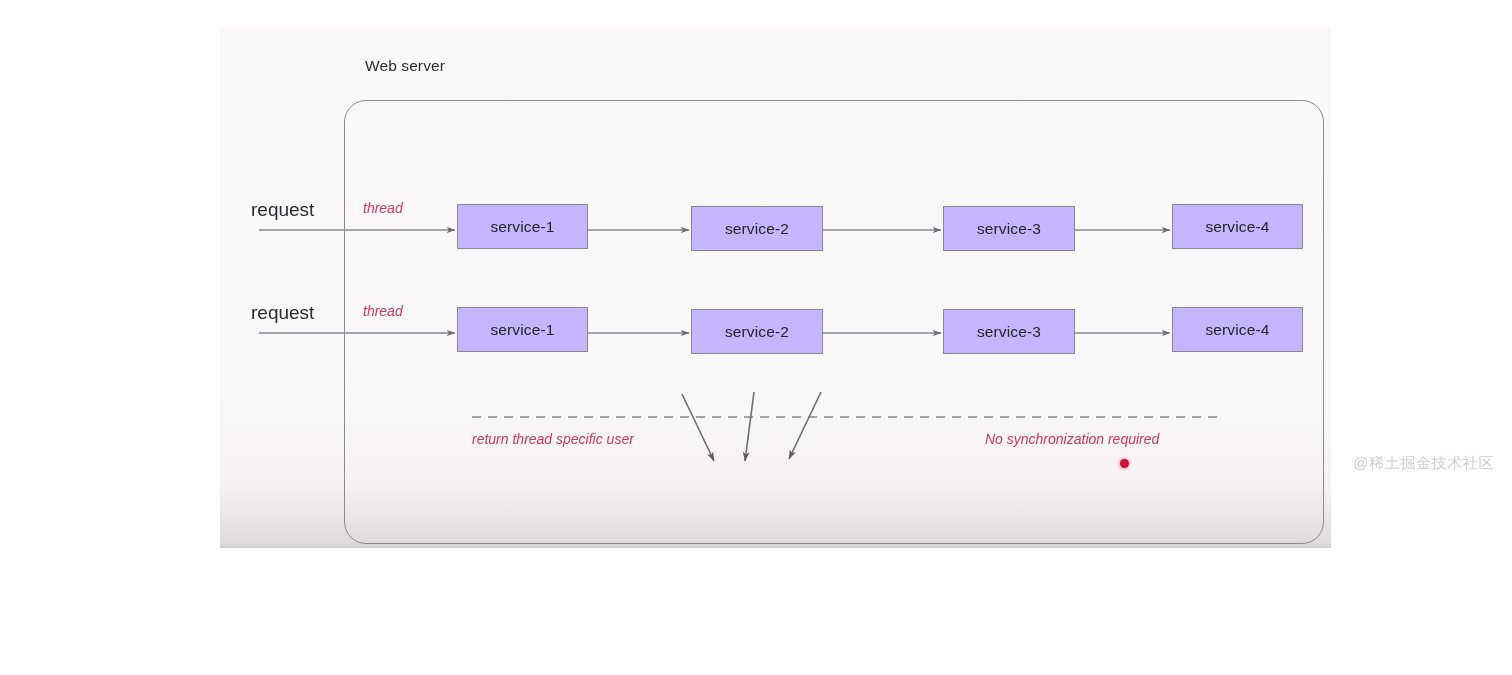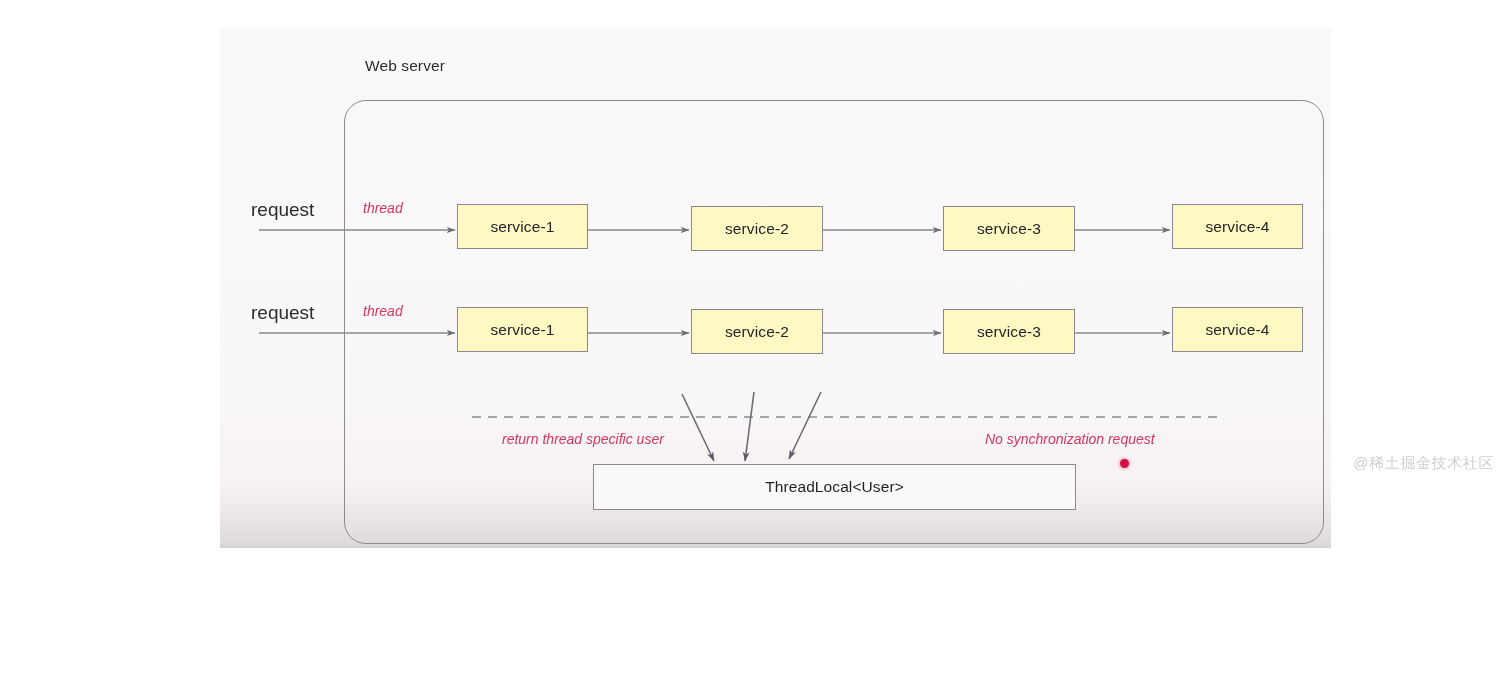--- a/index.html
+++ b/index.html
@@ -66,21 +66,21 @@
     width: 1512px;
     height: 675px;
     pointer-events: none;
   }
 
   
   .service-box {
     position: absolute;
     box-sizing: border-box;
     border: 1.3px solid #8a8790;
-    background: #fef9c3;
+    background: #c4b5fd;
     display: flex;
     align-items: center;
     justify-content: center;
     font-size: 15.5px;
     color: #24242a;
     letter-spacing: .15px;
     white-space: nowrap;
   }
 
   
@@ -112,21 +112,21 @@
 
   .accent-label {
     position: absolute;
     font-size: 14px;
     font-style: italic;
     color: #d6365c;
     white-space: nowrap;
   }
 
   #return-note {
-    left: 502px;
+    left: 472px;
     top: 431px;
   }
 
   #nosync-note {
     left: 985px;
     top: 431px;
   }
 
   
   #pointer-dot {
@@ -206,21 +206,20 @@
 
   <div class="plain-label" style="left:251px; top:302px;">request</div>
   <div class="accent-label" style="left:363px; top:303px;">thread</div>
 
   <div class="service-box" style="left:457px; top:307px; width:131px; height:45px;">service-1</div>
   <div class="service-box" style="left:691px; top:309px; width:132px; height:45px;">service-2</div>
   <div class="service-box" style="left:943px; top:309px; width:132px; height:45px;">service-3</div>
   <div class="service-box" style="left:1172px; top:307px; width:131px; height:45px;">service-4</div>
 
   <div class="accent-label" id="return-note">return thread specific user</div>
-  <div class="accent-label" id="nosync-note">No synchronization request</div>
-
-  <div id="threadlocal-box">ThreadLocal&lt;User&gt;</div>
+  <div class="accent-label" id="nosync-note">No synchronization required</div>
+
 
   <div id="pointer-dot"></div>
 
   <div id="watermark">@稀土掘金技术社区</div>
 
 </div>
 
 </body></html>

